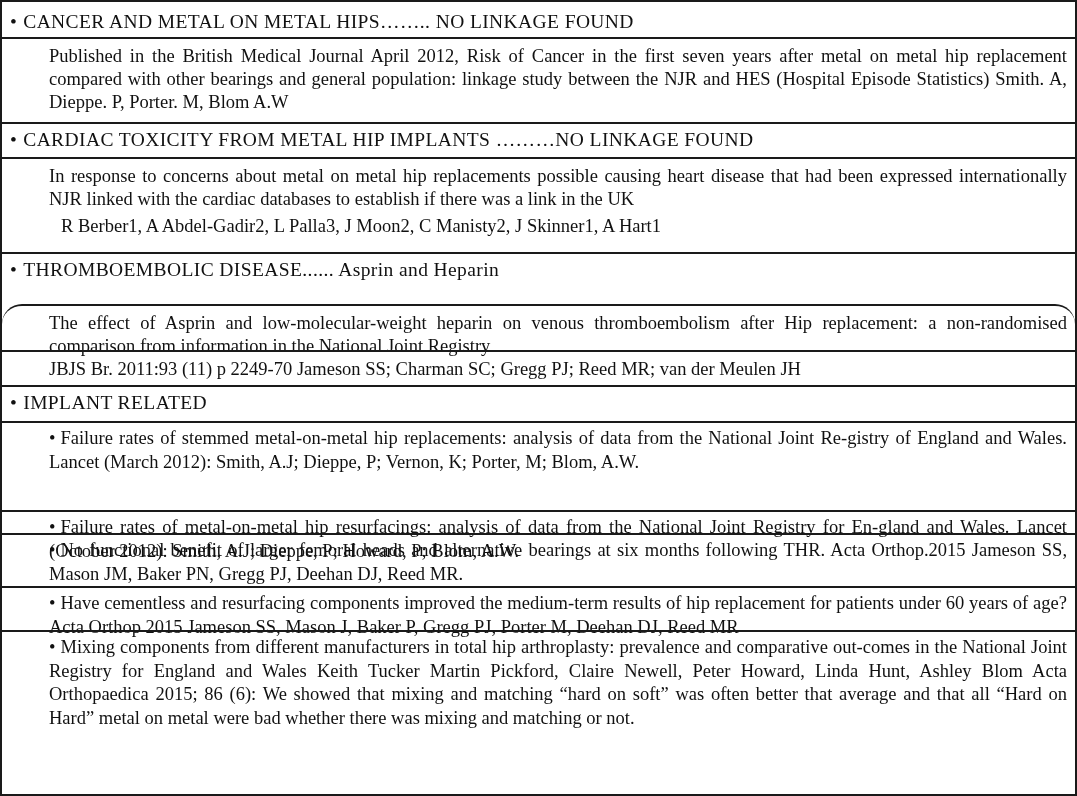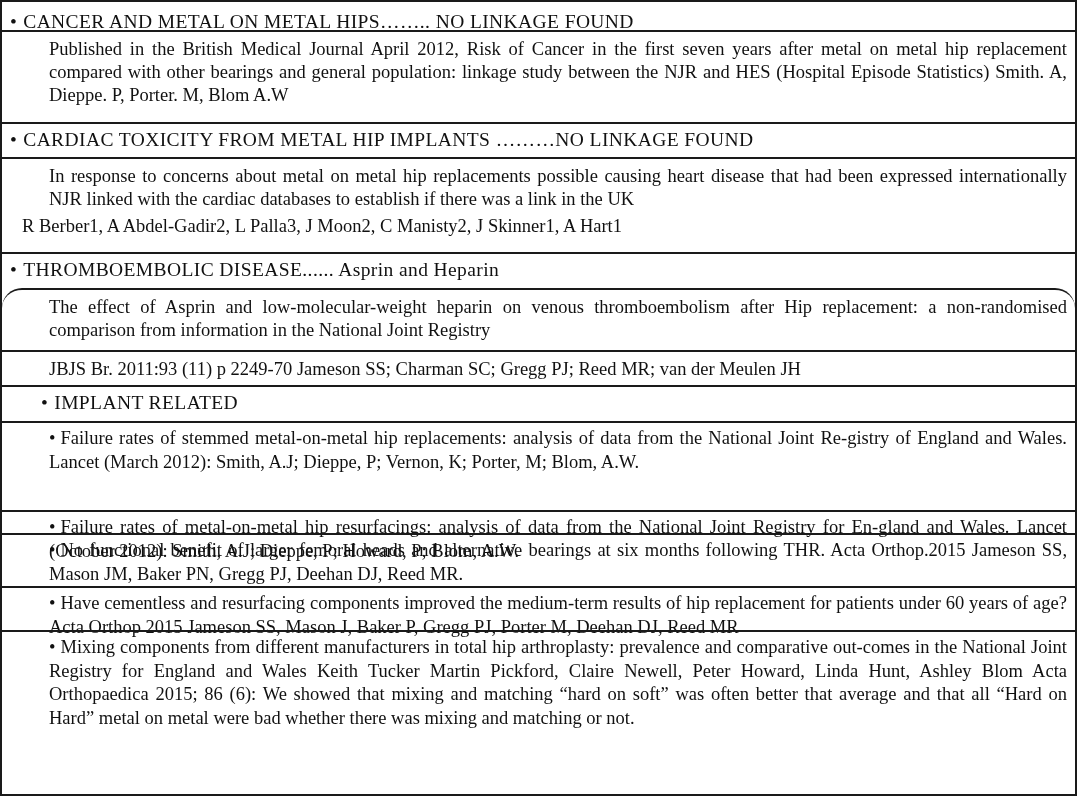--- a/index.html
+++ b/index.html
@@ -43,43 +43,43 @@
   .pub .bullet { margin-right: 5px; }
 </style>
 </head>
 <body>
 
 <div class="doc">
 
   <div class="row first" style="top:4px;height:37px;">
     <div class="heading"><span class="bullet">•</span><span>CANCER AND METAL ON METAL HIPS…….. NO LINKAGE FOUND</span></div>
   </div>
-  <div class="row" style="top:28px;height:84px;">
+  <div class="row" style="top:35px;height:84px;">
     <div class="body-text">Published in the British Medical Journal April 2012, Risk of Cancer in the first seven years after metal on metal hip replacement compared with other bearings and general population: linkage study between the NJR and HES (Hospital Episode Statistics) Smith. A, Dieppe. P, Porter. M, Blom A.W</div>
   </div>
 
   <div class="row" style="top:120px;height:37px;">
     <div class="heading"><span class="bullet">•</span><span>CARDIAC TOXICITY FROM METAL HIP IMPLANTS ………NO LINKAGE FOUND</span></div>
   </div>
   <div class="row" style="top:155px;height:89px;">
     <div class="body-text">In response to concerns about metal on metal hip replacements possible causing heart disease that had been expressed internationally NJR linked with the cardiac databases to establish if there was a link in the UK</div>
-    <div class="body-text authors" style="padding-left:20px;">R Berber1, A Abdel-Gadir2, L Palla3, J Moon2, C Manisty2, J Skinner1, A Hart1</div>
+    <div class="body-text authors" style="padding-left:20px;margin-left:39px;">R Berber1, A Abdel-Gadir2, L Palla3, J Moon2, C Manisty2, J Skinner1, A Hart1</div>
   </div>
 
   <div class="row" style="top:250px;height:38px;">
     <div class="heading"><span class="bullet">•</span><span>THROMBOEMBOLIC DISEASE...... Asprin and Heparin</span></div>
   </div>
-  <div class="row" style="top:286px;height:57px;border-radius:20px;">
+  <div class="row" style="top:302px;height:57px;border-radius:20px;">
     <div class="body-text">The effect of Asprin and low-molecular-weight heparin on venous thromboembolism after Hip replacement: a non-randomised comparison from information in the National Joint Registry</div>
   </div>
   <div class="row" style="top:348px;height:37px;">
     <div class="body-text">JBJS Br. 2011:93 (11) p 2249-70  Jameson SS; Charman SC; Gregg PJ; Reed MR; van der Meulen JH</div>
   </div>
 
-  <div class="row" style="top:383px;height:38px;padding-left:31px;">
+  <div class="row" style="top:383px;height:38px;">
     <div class="heading"><span class="bullet">•</span><span>IMPLANT RELATED</span></div>
   </div>
 
   <div class="row" style="top:419px;height:63px;">
     <div class="pub"><span class="bullet">•</span><span>Failure rates of stemmed metal-on-metal hip replacements: analysis of data from the National Joint Re-gistry of England and Wales. Lancet (March 2012): Smith, A.J; Dieppe, P; Vernon, K; Porter, M; Blom, A.W.</span></div>
   </div>
   <div class="row" style="top:508px;height:55px;">
     <div class="pub"><span class="bullet">•</span><span>Failure rates of metal-on-metal hip resurfacings: analysis of data from the National Joint Registry for En-gland and Wales. Lancet (October 2012): Smith, A.J; Dieppe, P; Howard, P; Blom, A.W.</span></div>
   </div>
   <div class="row" style="top:531px;height:55px;">

